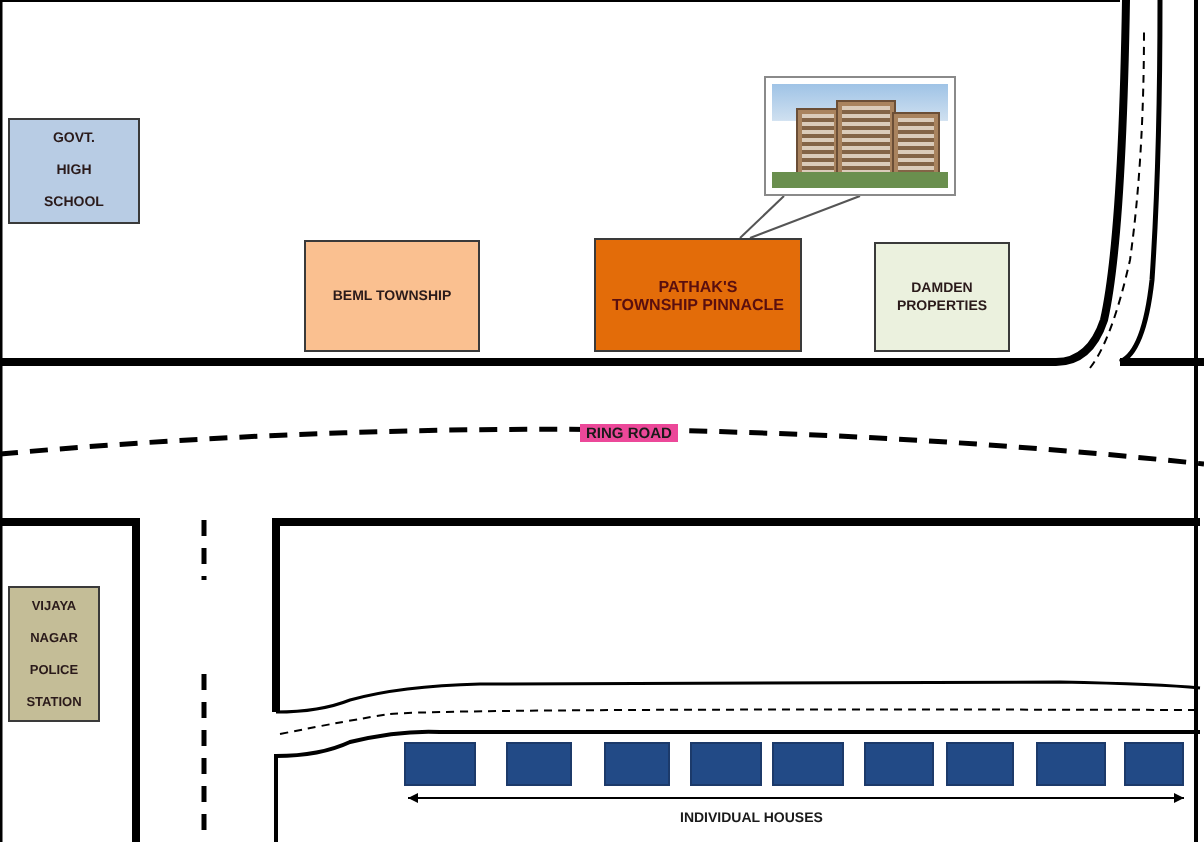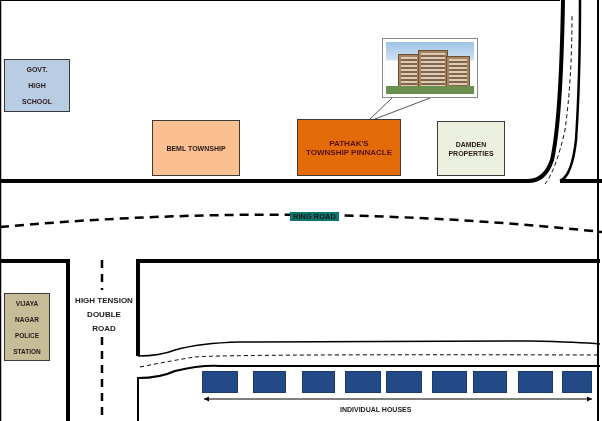--- a/index.html
+++ b/index.html
@@ -73,36 +73,31 @@
       <div class="bldg" style="left:60px;top:14px;width:24px;height:36px;"></div>
       <div class="ground"></div>
     </div>
   </div>
 
   <div class="box" style="left:437px;top:121px;width:68px;height:55px;background:#ebf1de;gap:2px;">
     <span>DAMDEN</span>
     <span>PROPERTIES</span>
   </div>
 
-  <div class="lbl" style="left:290px;top:212px;font-size:7.5px;background:#0f766e;padding:0 3px;">
+  <div class="lbl" style="left:290px;top:212px;font-size:7.5px;background:#ec4899;padding:0 3px;">
     <span>RING ROAD</span>
   </div>
 
   <div class="box" style="left:4px;top:293px;width:46px;height:68px;background:#c4bd97;font-size:6.5px;gap:9px;">
     <span>VIJAYA</span>
     <span>NAGAR</span>
     <span>POLICE</span>
     <span>STATION</span>
   </div>
 
-  <div class="lbl" style="left:72px;top:294px;width:64px;font-size:8px;line-height:14px;">
-    <div>HIGH TENSION</div>
-    <div>DOUBLE</div>
-    <div>ROAD</div>
-  </div>
 
   <div class="house" style="left:202px;"></div>
   <div class="house" style="left:253px;width:33px;"></div>
   <div class="house" style="left:302px;width:33px;"></div>
   <div class="house" style="left:345px;"></div>
   <div class="house" style="left:386px;"></div>
   <div class="house" style="left:432px;width:35px;"></div>
   <div class="house" style="left:473px;width:34px;"></div>
   <div class="house" style="left:518px;width:35px;"></div>
   <div class="house" style="left:562px;width:30px;"></div>

